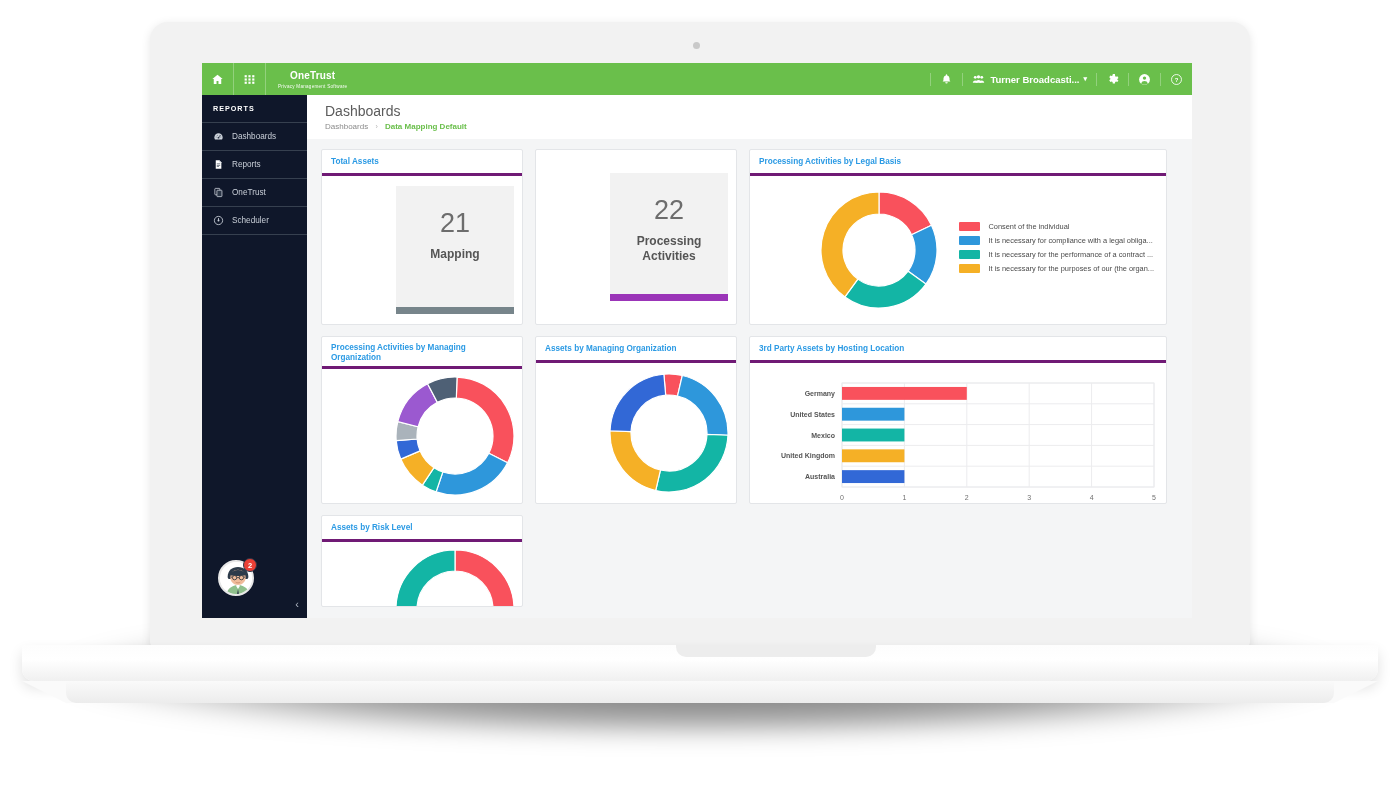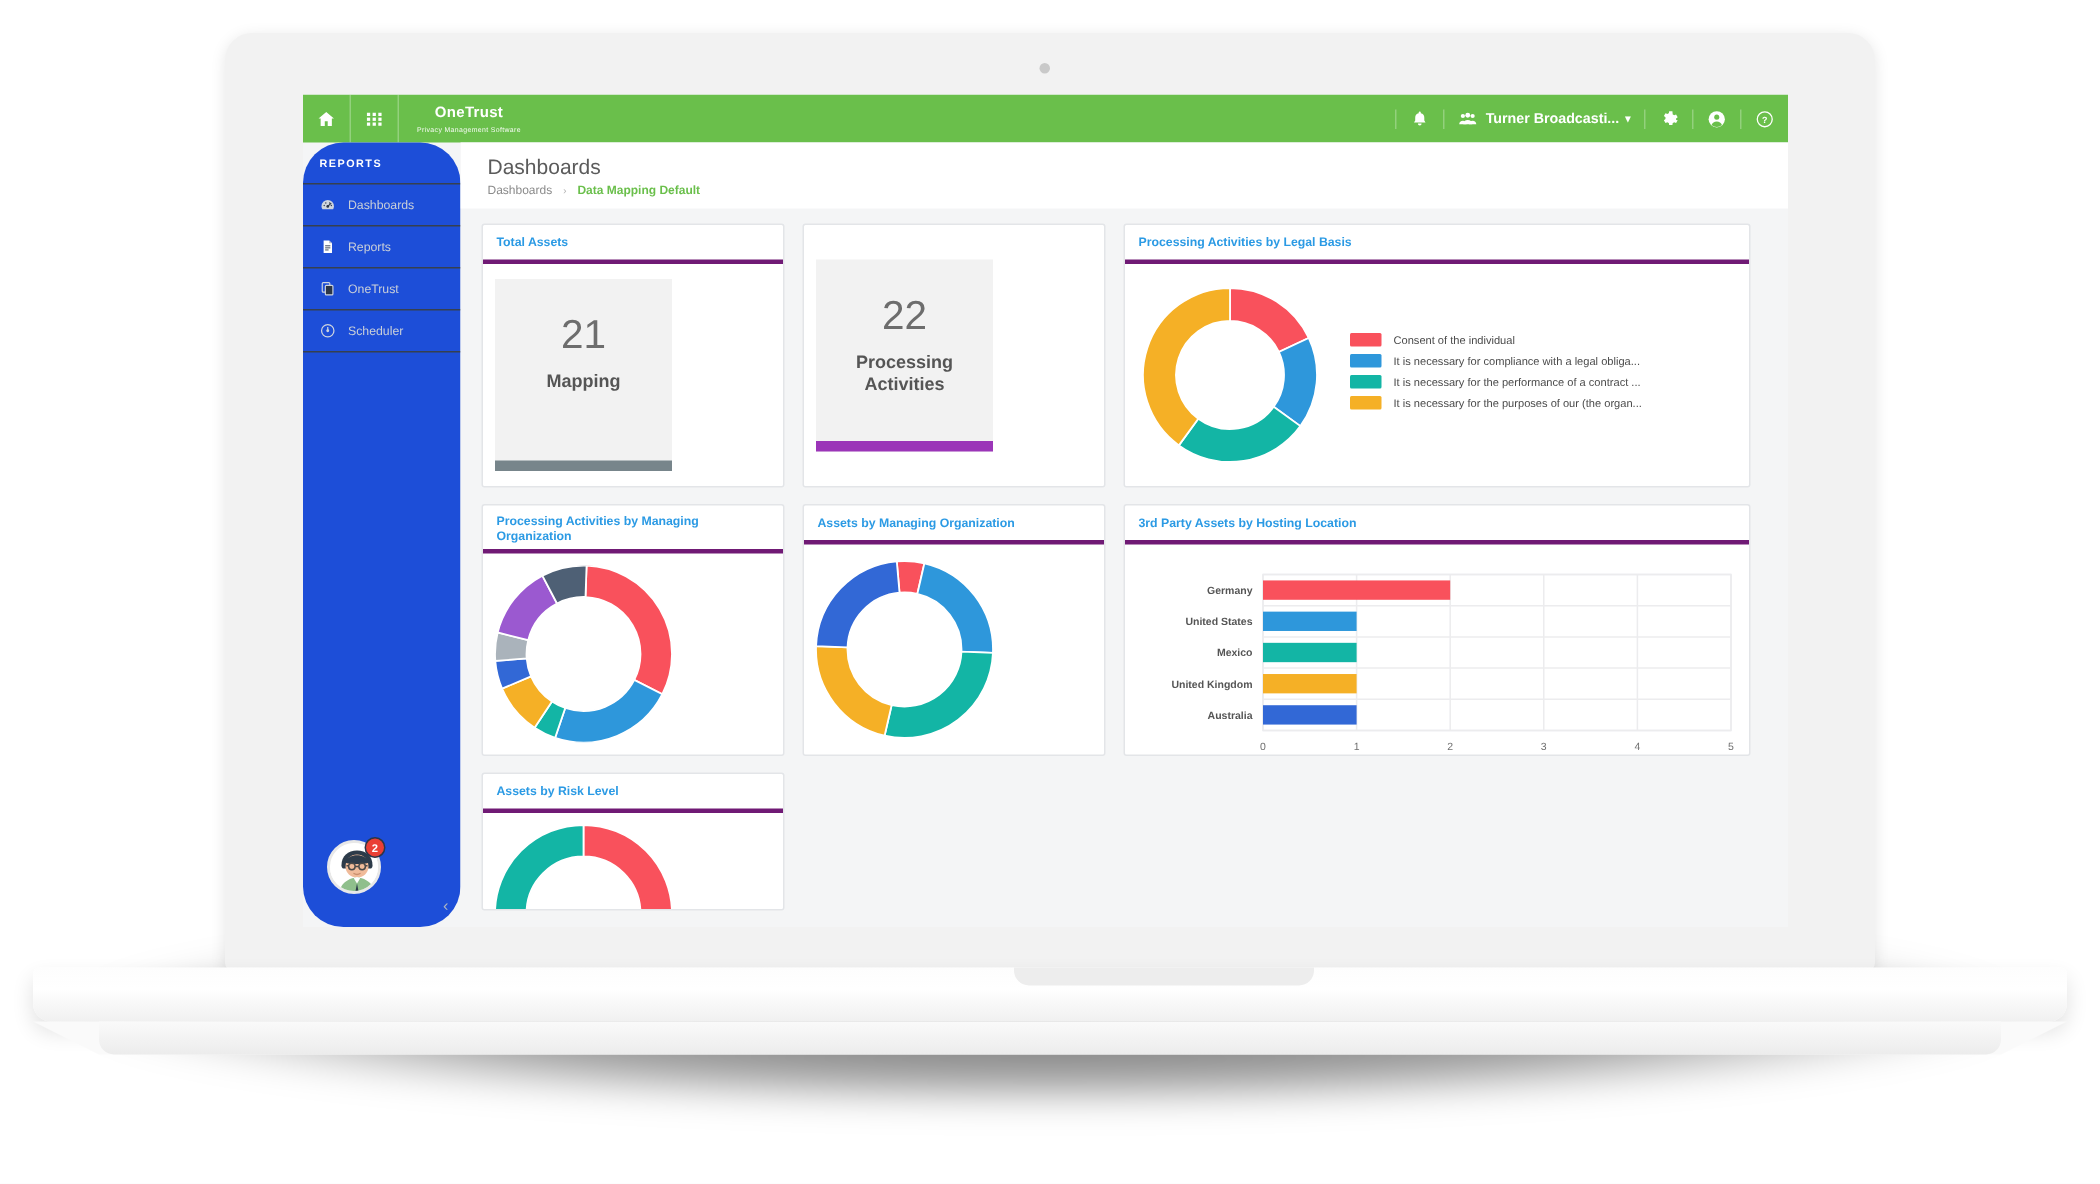--- a/index.html
+++ b/index.html
@@ -79,21 +79,21 @@
   .tb-right .tb-cell { border-left:1px solid rgba(255,255,255,0.28); border-right:none; }
   .org-name { font-size:9.5px; margin-left:5px; white-space:nowrap; }
   .caret { font-size:7px; margin-left:4px; }
   .ico { width:13px; height:13px; display:block; }
 
   
   .body-split { display:flex; height:523px; }
 
   
   .sidebar {
-    width:105px; background:#1d4ed8; color:#d4d8de; position:relative; flex:0 0 105px;border-radius:27px;
+    width:105px; background:#0f172a; color:#d4d8de; position:relative; flex:0 0 105px;
   }
   .sb-title {
     font-size:7.2px; font-weight:bold; letter-spacing:1px; color:#ffffff;
     padding:9px 0 9px 11px; border-bottom:1px solid #36404f;
   }
   .sb-item {
     display:flex; align-items:center; gap:8px;
     padding:8px 0 8px 11px; font-size:8.2px; color:#c9cfd8;
     border-bottom:1px solid #36404f;
   }
@@ -130,21 +130,21 @@
   }
 
   .card {
     background:#fff; border:1px solid #e3e5e8; border-radius:2px;
     display:flex; flex-direction:column; overflow:hidden;
   }
   .card-head {
     padding:6px 9px; border-bottom:3px solid #701a75;
     font-size:8.2px; font-weight:bold; color:#2b9ae4; line-height:11px;
   }
-  .card-body { flex:1; display:flex; align-items:center; justify-content:flex-start; padding:8px; }
+  .card-body { flex:1; display:flex; align-items:center; justify-content:flex-end; padding:8px; }
 
   .kpi-card { height:176px; }
   .kpi-box {
     width:118px; height:128px; background:#f2f2f2;
     display:flex; flex-direction:column; align-items:center; justify-content:flex-start;
     padding-top:22px; position:relative;
   }
   .kpi-num { font-size:27px; color:#6d6d6d; font-weight:300; line-height:30px; }
   .kpi-label {
     font-size:12px; color:#555; font-weight:bold; text-align:center; line-height:15px;

